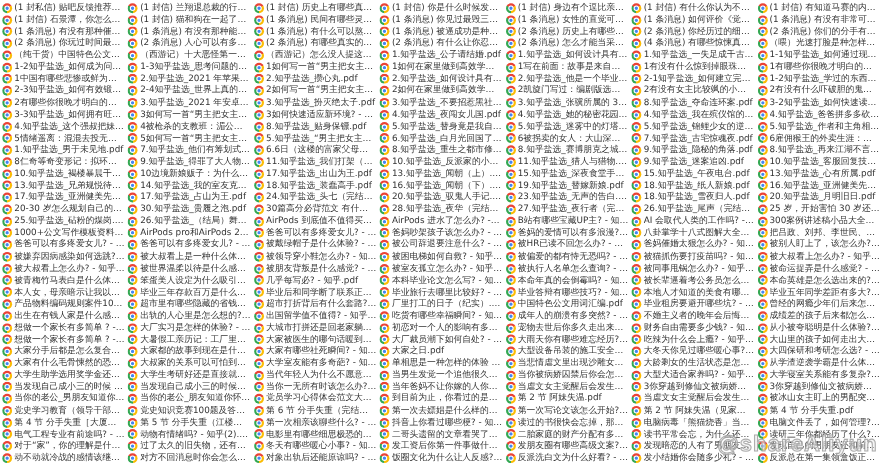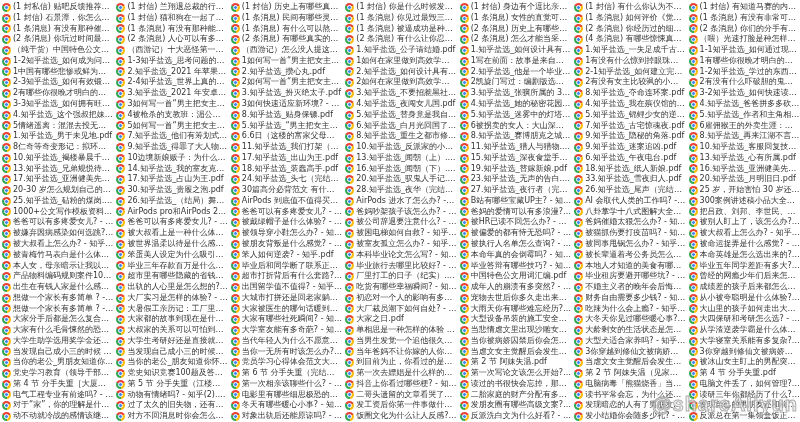--- a/index.html
+++ b/index.html
@@ -761,21 +761,21 @@
     <span class="cicon">
             <span class="core"></span>
           </span>
     <span class="fname">被朋友背叛是什么感觉? - 知乎.pdf</span>
   </div>
 
   <div class="item">
     <span class="cicon">
             <span class="core"></span>
           </span>
-    <span class="fname">笨人如何逆袭? - 知乎.pdf</span>
+    <span class="fname">几乎每写必? - 知乎.pdf</span>
   </div>
 
   <div class="item">
     <span class="cicon">
             <span class="core"></span>
           </span>
     <span class="fname">毕业后和同学断了联系正常吗? - 知</span>
   </div>
 
   <div class="item">
@@ -1520,35 +1520,35 @@
     <span class="cicon">
             <span class="core"></span>
           </span>
     <span class="fname">9.知乎盐选_迷案追凶.pdf</span>
   </div>
 
   <div class="item">
     <span class="cicon">
             <span class="core"></span>
           </span>
-    <span class="fname">6.知乎盐选_午夜电台.pdf</span>
+    <span class="fname">15.知乎盐选_午夜电台.pdf</span>
   </div>
 
   <div class="item">
     <span class="cicon">
             <span class="core"></span>
           </span>
     <span class="fname">18.知乎盐选_纸人新娘.pdf</span>
   </div>
 
   <div class="item">
     <span class="cicon">
             <span class="core"></span>
           </span>
-    <span class="fname">33.知乎盐选_雪夜归人.pdf</span>
+    <span class="fname">18.知乎盐选_雪夜归人.pdf</span>
   </div>
 
   <div class="item">
     <span class="cicon">
             <span class="core"></span>
           </span>
     <span class="fname">26.知乎盐选_尾声（完结）.pdf</span>
   </div>
 
   <div class="item">

